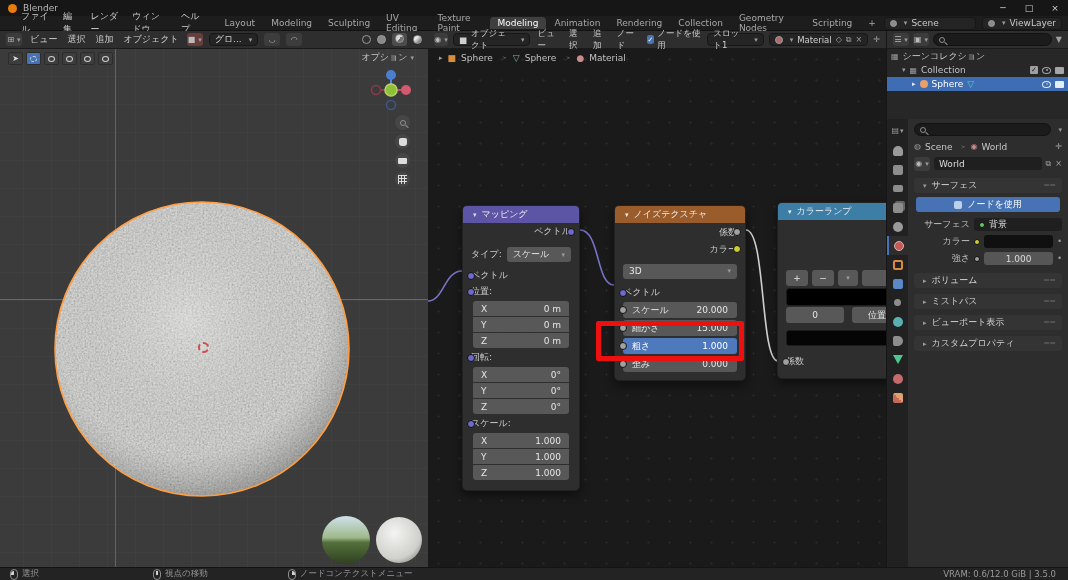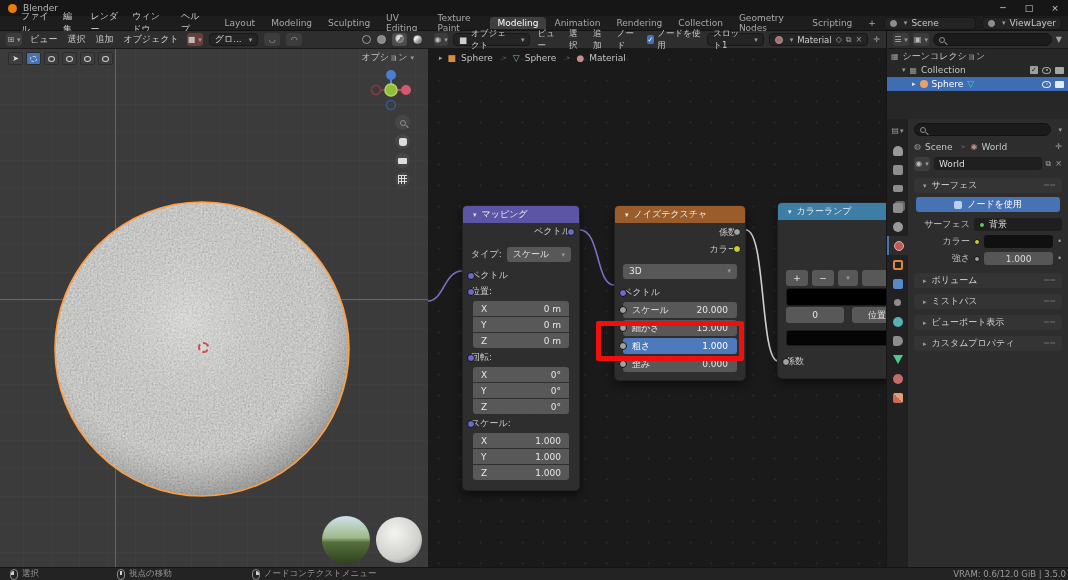--- a/index.html
+++ b/index.html
@@ -636,27 +636,27 @@
   </div>
 </div>
 
 <div id="status" class="abs fx">
   <span class="fx" style="margin-left:10px">
     <span class="mouse l">
         <i></i>
       </span>
     <span>選択</span>
   </span>
-  <span class="fx" style="margin-left:78px">
+  <span class="fx" style="margin-left:114px">
     <span class="mouse m">
         <i></i>
       </span>
     <span>視点の移動</span>
   </span>
   <span class="fx" style="margin-left:80px">
     <span class="mouse r">
         <i></i>
       </span>
     <span>ノードコンテクストメニュー</span>
   </span>
   <span style="flex:1"></span>
-  <span style="margin-right:2px">VRAM: 0.6/12.0 GiB | 3.5.0</span>
+  <span style="margin-right:12px">VRAM: 0.6/12.0 GiB | 3.5.0</span>
 </div>
 
 </body></html>

